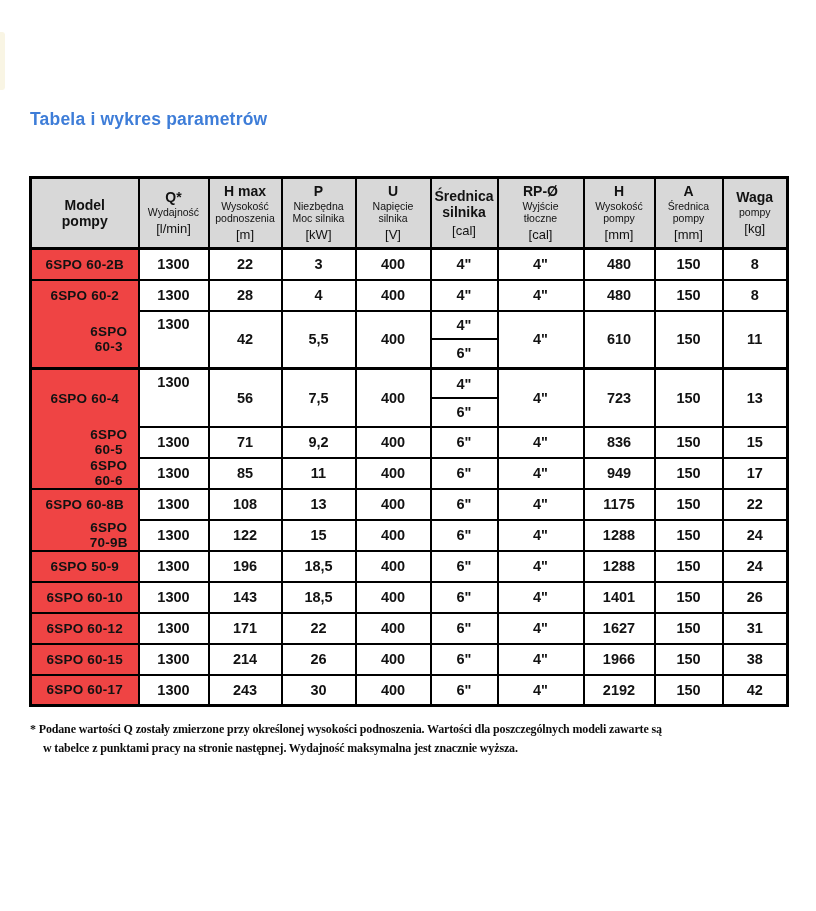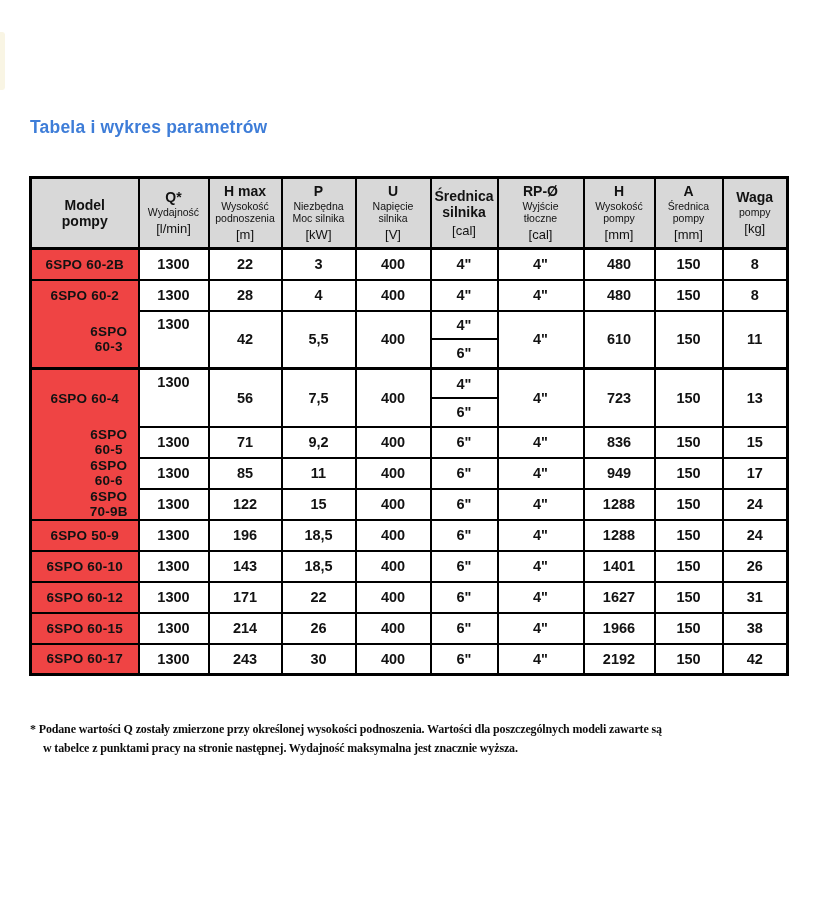--- a/index.html
+++ b/index.html
@@ -9,21 +9,21 @@
     font-family:"Liberation Sans", sans-serif;
     color:#121212;
     position:relative;
     overflow:hidden;
   }
   .logo-sliver{
     position:absolute;left:0;top:32px;width:5px;height:58px;
     background:#f6efd6;opacity:.65;border-radius:0 3px 3px 0;
   }
   .page-title{
-    position:absolute;left:30px;top:117px;margin:0;
+    position:absolute;left:30px;top:109px;margin:0;
     font-size:17.5px;font-weight:700;letter-spacing:.2px;
     color:#3e7dd8;
   }
   table.params{
     position:absolute;left:29px;top:176px;
     width:757px;table-layout:fixed;
     border-collapse:collapse;
     border:3px solid #000;
   }
   .params th,.params td{
@@ -221,20 +221,32 @@
       <td class="val">85</td>
       <td class="val">11</td>
       <td class="val">400</td>
       <td class="val">6"</td>
       <td class="val">4"</td>
       <td class="val">949</td>
       <td class="val">150</td>
       <td class="val">17</td>
     </tr>
     <tr class="single">
+      <td class="model">6SPO 60-8B</td>
+      <td class="val">1300</td>
+      <td class="val">108</td>
+      <td class="val">13</td>
+      <td class="val">400</td>
+      <td class="val">6"</td>
+      <td class="val">4"</td>
+      <td class="val">1175</td>
+      <td class="val">150</td>
+      <td class="val">22</td>
+    </tr>
+    <tr class="single">
       <td class="model no-top">6SPO 70-9B</td>
       <td class="val">1300</td>
       <td class="val">122</td>
       <td class="val">15</td>
       <td class="val">400</td>
       <td class="val">6"</td>
       <td class="val">4"</td>
       <td class="val">1288</td>
       <td class="val">150</td>
       <td class="val">24</td>

